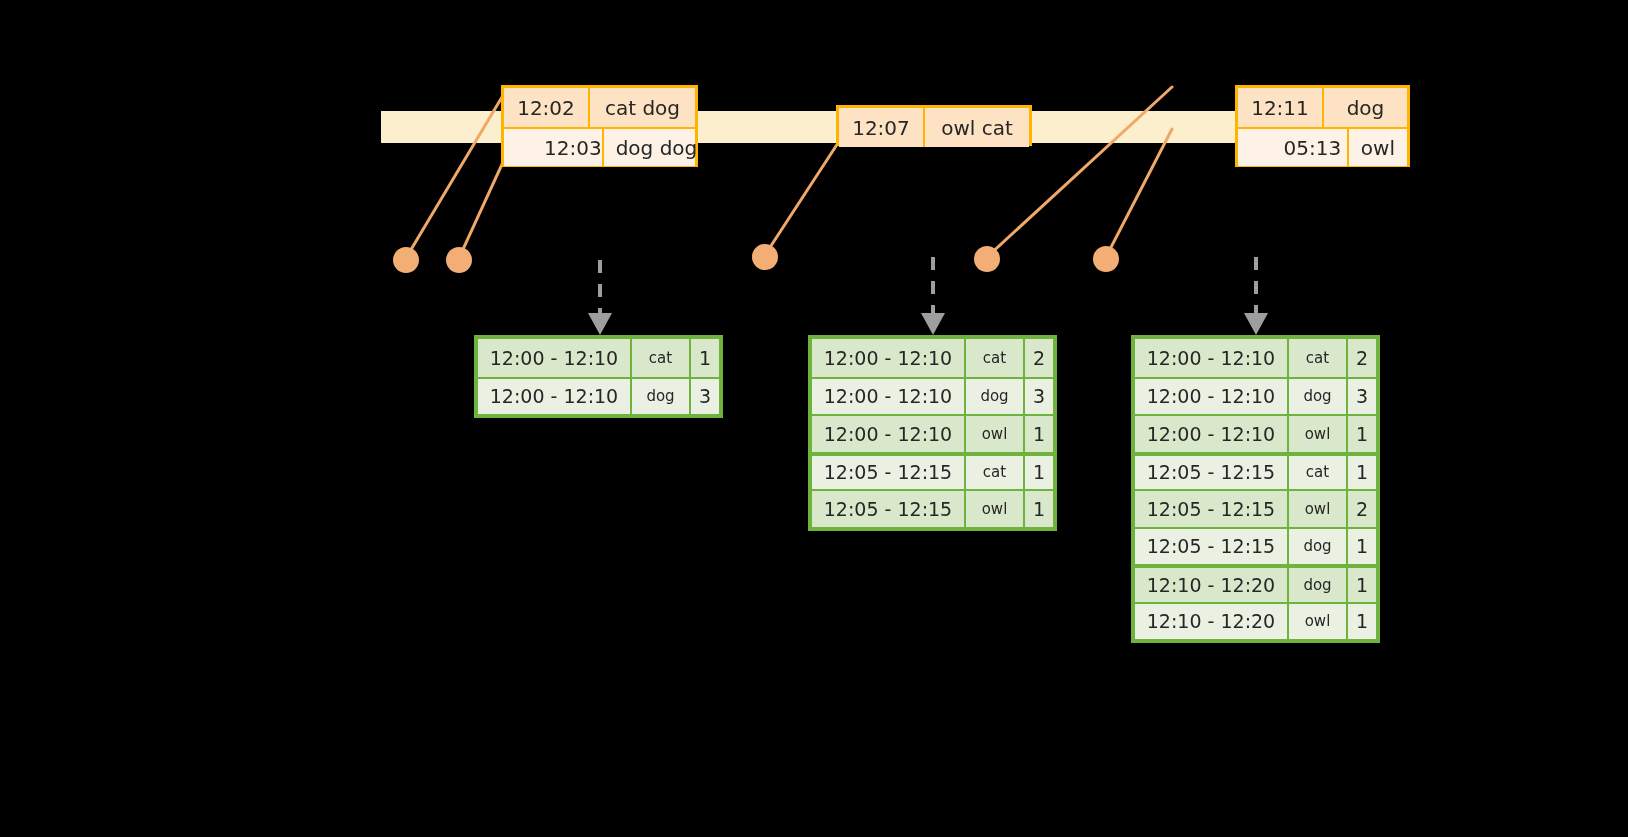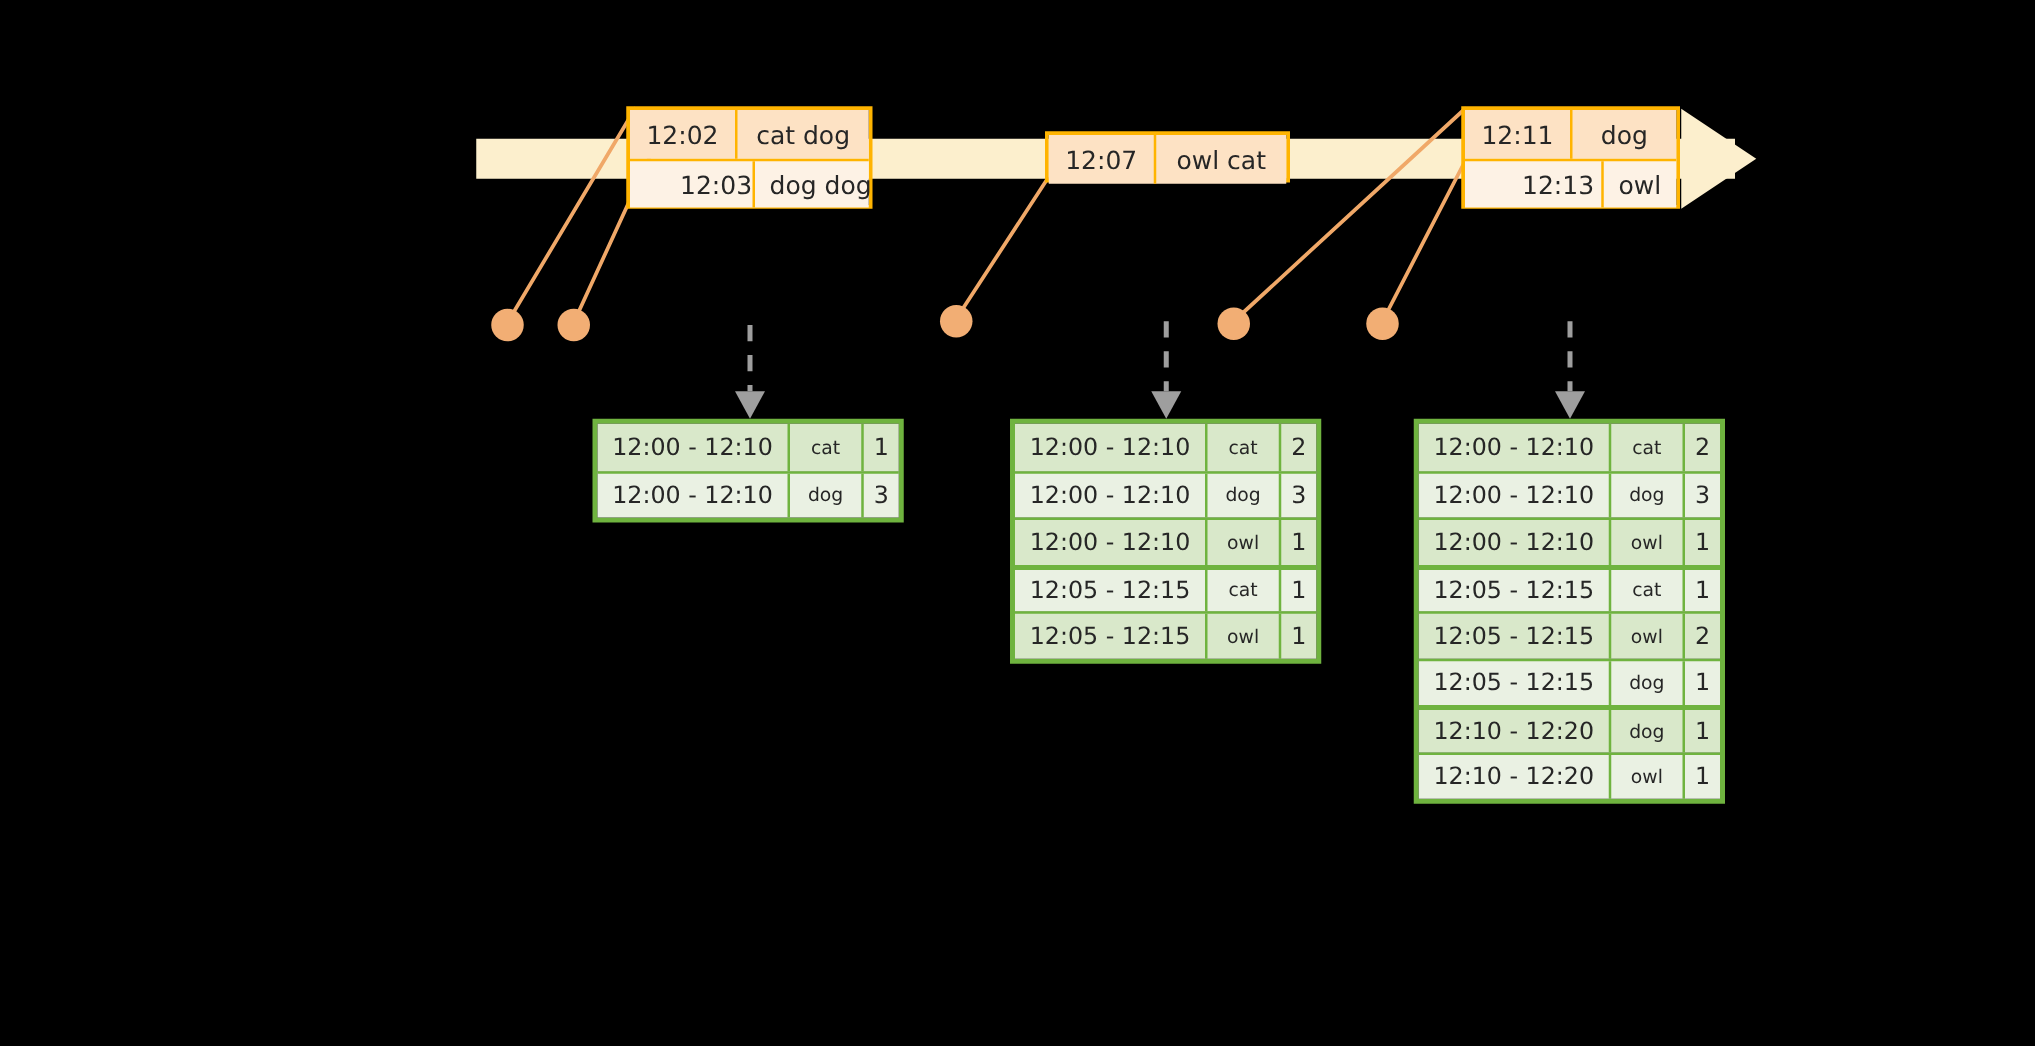--- a/index.html
+++ b/index.html
@@ -88,27 +88,27 @@
     </div>
   </div>
 
   <div class="evt" style="left:836px;top:80px;width:196px;height:41px;">
     <div class="row a">
       <div class="c-time">12:07</div>
       <div class="c-val">owl cat</div>
     </div>
   </div>
 
-  <div class="evt" style="left:1169px;top:60px;width:175px;height:82px;">
+  <div class="evt" style="left:1235px;top:60px;width:175px;height:82px;">
     <div class="row a">
       <div class="c-time">12:11</div>
       <div class="c-val">dog</div>
     </div>
     <div class="row b">
-      <div class="c-time">12:13</div>
+      <div class="c-time">05:13</div>
       <div class="c-val">owl</div>
     </div>
   </div>
 
   <div class="gtable" style="left:474px;top:310px;width:249px;">
       <div class="grow sh">
         <div class="g-win" style="width: 152px;">12:00 - 12:10</div>
         <div class="g-key" style="width: 57px;">cat</div>
         <div class="g-cnt" style="flex: 1 1 0%;">1</div>
       </div>

